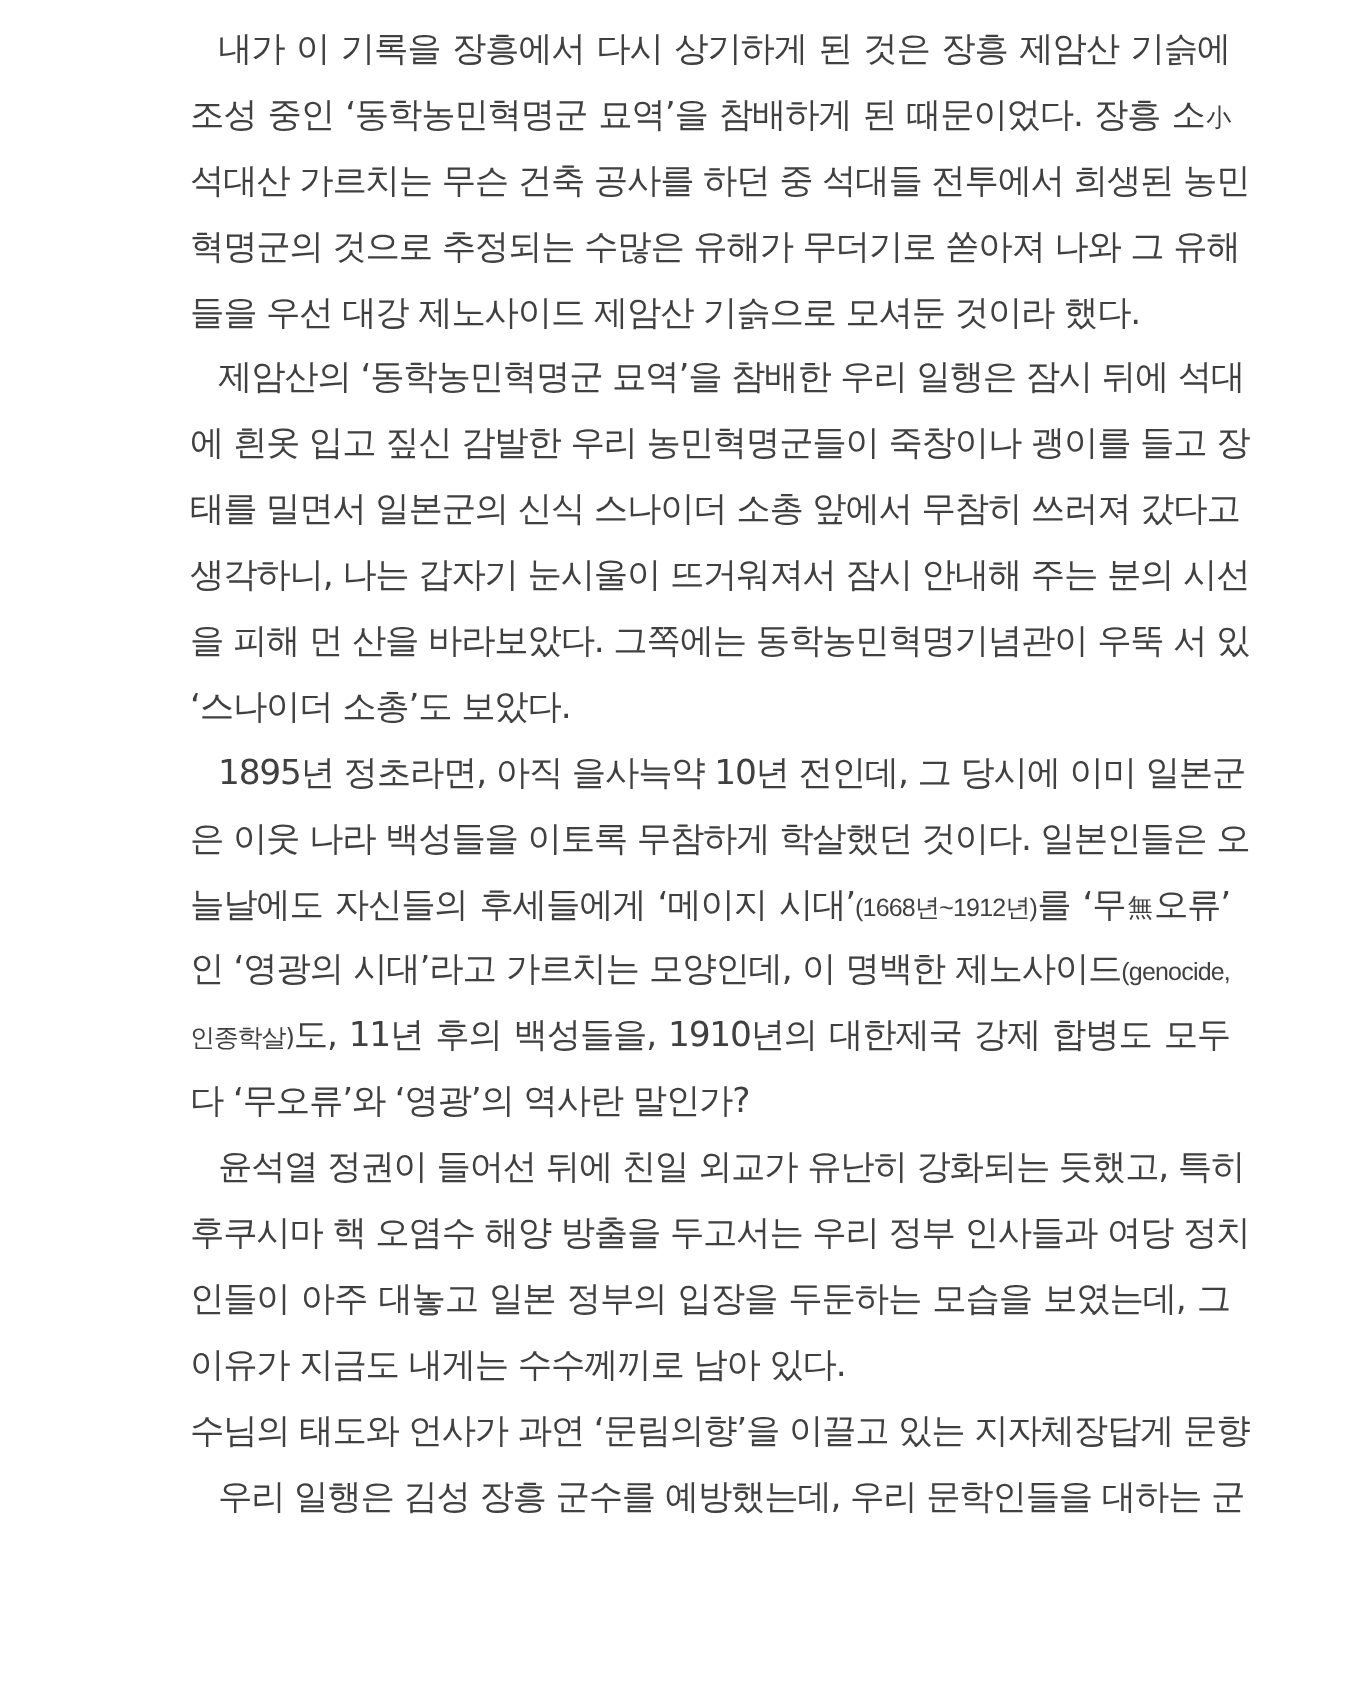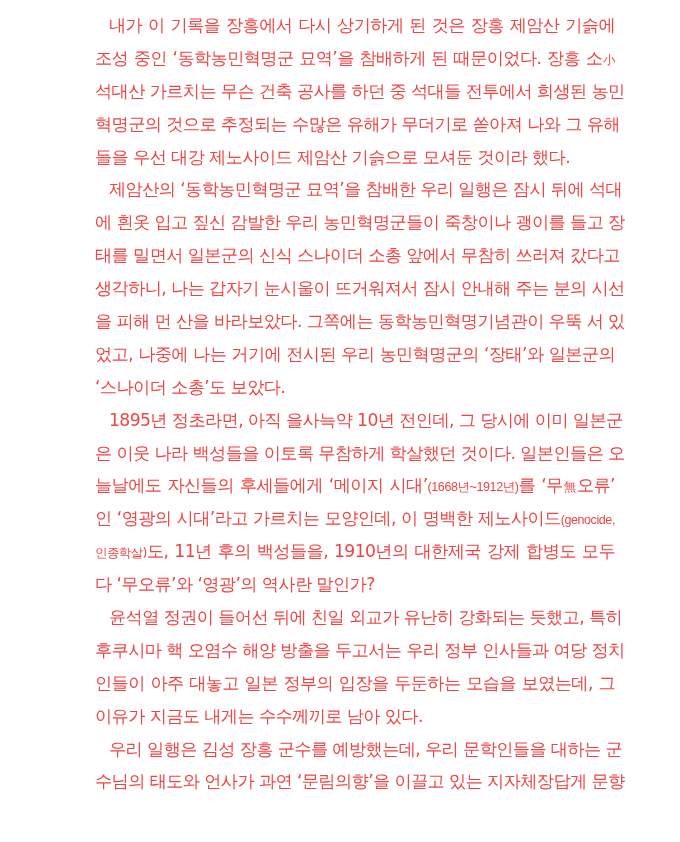--- a/index.html
+++ b/index.html
@@ -5,21 +5,21 @@
   html, body { margin: 0; padding: 0; background: #ffffff; }
   body { width: 680px; height: 842px; overflow: hidden; position: relative; }
   .page {
     position: absolute;
     left: 95px;
     top: 9px;
     width: 520px;
     font-family: "DejaVu Sans", "Liberation Sans", sans-serif;
     font-size: 17.2px;
     line-height: 32.9px;
-    color: #ef4444;
+    color: #404040;
     letter-spacing: -0.6px;
     word-spacing: 0px;
   }
   .line {
     display: block;
     height: 32.9px;
     white-space: nowrap;
     text-align: justify;
     text-align-last: justify;
     overflow: visible;
@@ -41,38 +41,37 @@
     <span class="line">혁명군의 것으로 추정되는 수많은 유해가 무더기로 쏟아져 나와 그 유해</span>
     <span class="line last">들을 우선 대강 제노사이드 제암산 기슭으로 모셔둔 것이라 했다.</span>
   </div>
 
   <div>
     <span class="line indent">제암산의 ‘동학농민혁명군 묘역’을 참배한 우리 일행은 잠시 뒤에 석대</span>
     <span class="line">에 흰옷 입고 짚신 감발한 우리 농민혁명군들이 죽창이나 괭이를 들고 장</span>
     <span class="line">태를 밀면서 일본군의 신식 스나이더 소총 앞에서 무참히 쓰러져 갔다고</span>
     <span class="line">생각하니, 나는 갑자기 눈시울이 뜨거워져서 잠시 안내해 주는 분의 시선</span>
     <span class="line">을 피해 먼 산을 바라보았다. 그쪽에는 동학농민혁명기념관이 우뚝 서 있</span>
-    <span class="line">었고, 나중에 나는 거기에 전시된 우리 농민혁명군의 ‘장태’와 일본군의</span>
     <span class="line last">‘스나이더 소총’도 보았다.</span>
   </div>
 
   <div>
     <span class="line indent">1895년 정초라면, 아직 을사늑약 10년 전인데, 그 당시에 이미 일본군</span>
     <span class="line">은 이웃 나라 백성들을 이토록 무참하게 학살했던 것이다. 일본인들은 오</span>
     <span class="line"><span>늘날에도 자신들의 후세들에게 ‘메이지 시대’</span><span class="small serif">(1668년~1912년)</span><span>를 ‘무</span><span class="small">無</span><span>오류’</span></span>
     <span class="line"><span>인 ‘영광의 시대’라고 가르치는 모양인데, 이 명백한 제노사이드</span><span class="small serif">(genocide,</span></span>
     <span class="line"><span class="small">인종학살)</span><span>도, 11년 후의 백성들을, 1910년의 대한제국 강제 합병도 모두</span></span>
     <span class="line last">다 ‘무오류’와 ‘영광’의 역사란 말인가?</span>
   </div>
 
   <div>
     <span class="line indent">윤석열 정권이 들어선 뒤에 친일 외교가 유난히 강화되는 듯했고, 특히</span>
     <span class="line">후쿠시마 핵 오염수 해양 방출을 두고서는 우리 정부 인사들과 여당 정치</span>
     <span class="line">인들이 아주 대놓고 일본 정부의 입장을 두둔하는 모습을 보였는데, 그</span>
     <span class="line last">이유가 지금도 내게는 수수께끼로 남아 있다.</span>
   </div>
 
   <div>
+    <span class="line">수님의 태도와 언사가 과연 ‘문림의향’을 이끌고 있는 지자체장답게 문향</span>
     <span class="line indent">우리 일행은 김성 장흥 군수를 예방했는데, 우리 문학인들을 대하는 군</span>
-    <span class="line">수님의 태도와 언사가 과연 ‘문림의향’을 이끌고 있는 지자체장답게 문향</span>
   </div>
 
 </div>
 
 </body></html>

